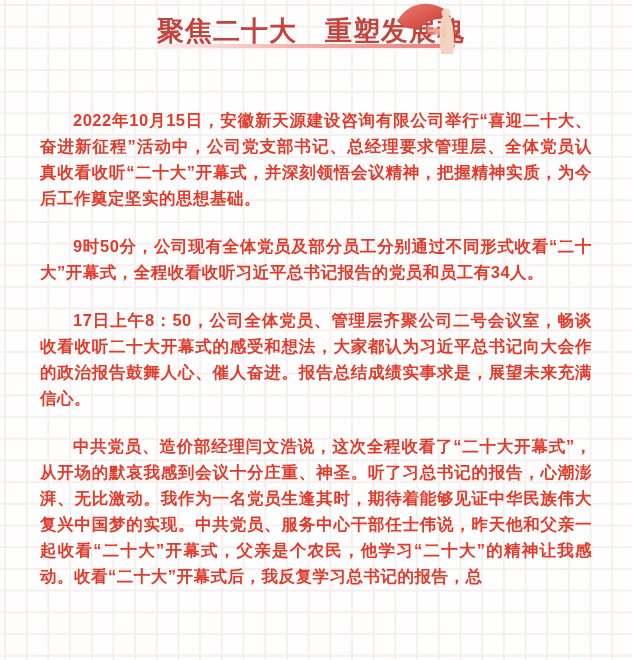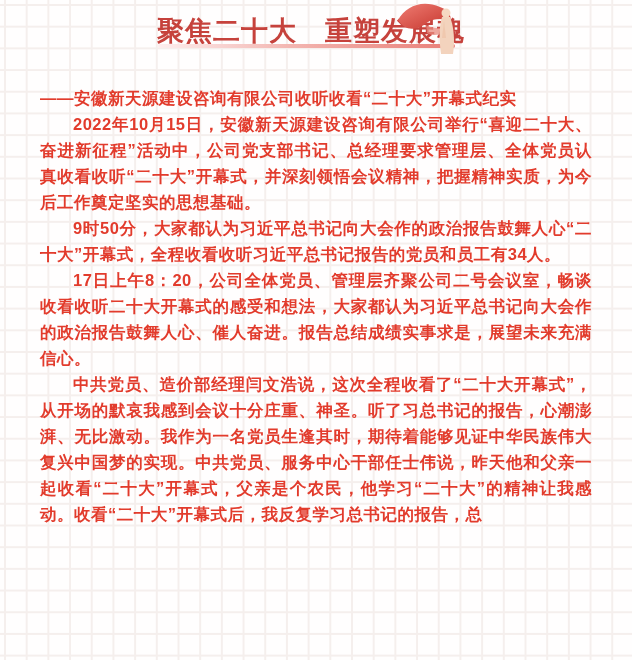--- a/index.html
+++ b/index.html
@@ -50,21 +50,21 @@
   .article {
     padding: 27px 40px 0 40px;
     color: #e23b2c;
     font-size: 16.5px;
     font-weight: 600;
     line-height: 26px;
     letter-spacing: 0.5px;
     text-align: justify;
   }
   .subtitle { text-indent: 0; }
-  .para { text-indent: 2em; margin-top: 0; }
+  .para { text-indent: 2em; margin-top: 22px; }
 </style>
 </head>
 <body>
 
 <div class="page">
 
   <div class="header">
     <div class="title">聚焦二十大　重塑发展魂</div>
     <div class="title-underline"></div>
     <div class="flag-wrap">
@@ -78,20 +78,19 @@
         <path d="M2,22 C10,8 26,1 44,9 C52,12 56,17 54,23 C43,19 34,21 28,27 C18,33 8,32 2,22 Z" fill="url(#fg)"></path>
         <path d="M30,27 C38,31 46,31 53,26 C51,35 40,40 31,35 Z" fill="#e8897f" opacity="0.75"></path>
         <circle cx="50" cy="15" r="4.5" fill="#f6d8c2"></circle>
         <path d="M46,19 C43,29 43,42 45,56 L57,56 C59,43 58,29 54,19 Z" fill="#f3d3bd"></path>
         <path d="M48,23 L46,40 L50,40 Z" fill="#eec3a8" opacity="0.7"></path>
       </svg>
     </div>
   </div>
 
   <div class="article">
-    <p class="subtitle">——安徽新天源建设咨询有限公司收听收看“二十大”开幕式纪实</p>
     <p class="para">2022年10月15日，安徽新天源建设咨询有限公司举行“喜迎二十大、奋进新征程”活动中，公司党支部书记、总经理要求管理层、全体党员认真收看收听“二十大”开幕式，并深刻领悟会议精神，把握精神实质，为今后工作奠定坚实的思想基础。</p>
-    <p class="para">9时50分，大家都认为习近平总书记向大会作的政治报告鼓舞人心“二十大”开幕式，全程收看收听习近平总书记报告的党员和员工有34人。</p>
-    <p class="para">17日上午8：20，公司全体党员、管理层齐聚公司二号会议室，畅谈收看收听二十大开幕式的感受和想法，大家都认为习近平总书记向大会作的政治报告鼓舞人心、催人奋进。报告总结成绩实事求是，展望未来充满信心。</p>
+    <p class="para">9时50分，公司现有全体党员及部分员工分别通过不同形式收看“二十大”开幕式，全程收看收听习近平总书记报告的党员和员工有34人。</p>
+    <p class="para">17日上午8：50，公司全体党员、管理层齐聚公司二号会议室，畅谈收看收听二十大开幕式的感受和想法，大家都认为习近平总书记向大会作的政治报告鼓舞人心、催人奋进。报告总结成绩实事求是，展望未来充满信心。</p>
     <p class="para">中共党员、造价部经理闫文浩说，这次全程收看了“二十大开幕式”，从开场的默哀我感到会议十分庄重、神圣。听了习总书记的报告，心潮澎湃、无比激动。我作为一名党员生逢其时，期待着能够见证中华民族伟大复兴中国梦的实现。中共党员、服务中心干部任士伟说，昨天他和父亲一起收看“二十大”开幕式，父亲是个农民，他学习“二十大”的精神让我感动。收看“二十大”开幕式后，我反复学习总书记的报告，总</p>
   </div>
 
 </div>
 
 </body></html>

